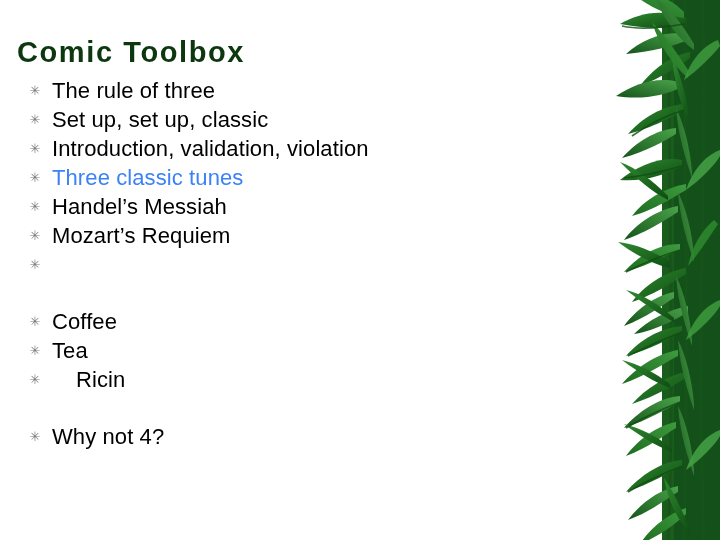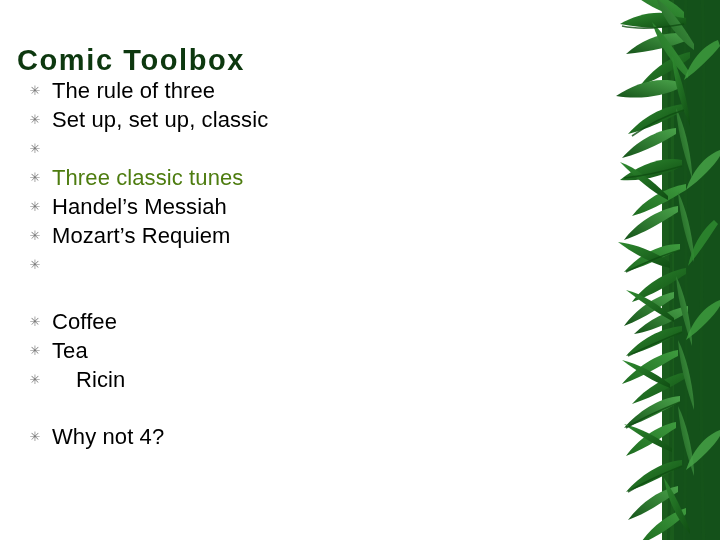--- a/index.html
+++ b/index.html
@@ -18,21 +18,21 @@
     width: 720px;
     height: 540px;
     background: #ffffff;
     overflow: hidden;
   }
 
   
   #slide-title {
     position: absolute;
     left: 17px;
-    top: 24px;
+    top: 16px;
     font-size: 29px;
     font-weight: bold;
     letter-spacing: 1.6px;
     line-height: 34px;
     white-space: nowrap;
     font-family: "Liberation Sans", sans-serif;
   }
 
   
   #body-content {
@@ -100,24 +100,25 @@
       <li class="bullet-item">
         <span class="bullet-marker" style="color: rgb(122, 122, 122);">✳</span>
         <span class="bullet-text" style="color: rgb(0, 0, 0);">The rule of three</span>
       </li>
       <li class="bullet-item">
         <span class="bullet-marker" style="color: rgb(122, 122, 122);">✳</span>
         <span class="bullet-text" style="color: rgb(0, 0, 0);">Set up, set up, classic</span>
       </li>
       <li class="bullet-item">
         <span class="bullet-marker" style="color: rgb(122, 122, 122);">✳</span>
-      </li>
-      <li class="bullet-item">
-        <span class="bullet-marker" style="color: rgb(122, 122, 122);">✳</span>
-        <span class="bullet-text" style="color: #4d7c0f;">Three classic tunes</span>
+        <span class="bullet-text" style="color: rgb(0, 0, 0);">Introduction, validation, violation</span>
+      </li>
+      <li class="bullet-item">
+        <span class="bullet-marker" style="color: rgb(122, 122, 122);">✳</span>
+        <span class="bullet-text" style="color: #3b82f6;">Three classic tunes</span>
       </li>
       <li class="bullet-item">
         <span class="bullet-marker" style="color: rgb(122, 122, 122);">✳</span>
         <span class="bullet-text" style="color: rgb(0, 0, 0);">Handel’s Messiah</span>
       </li>
       <li class="bullet-item">
         <span class="bullet-marker" style="color: rgb(122, 122, 122);">✳</span>
         <span class="bullet-text" style="color: rgb(0, 0, 0);">Mozart’s Requiem</span>
       </li>
       <li class="bullet-item">

